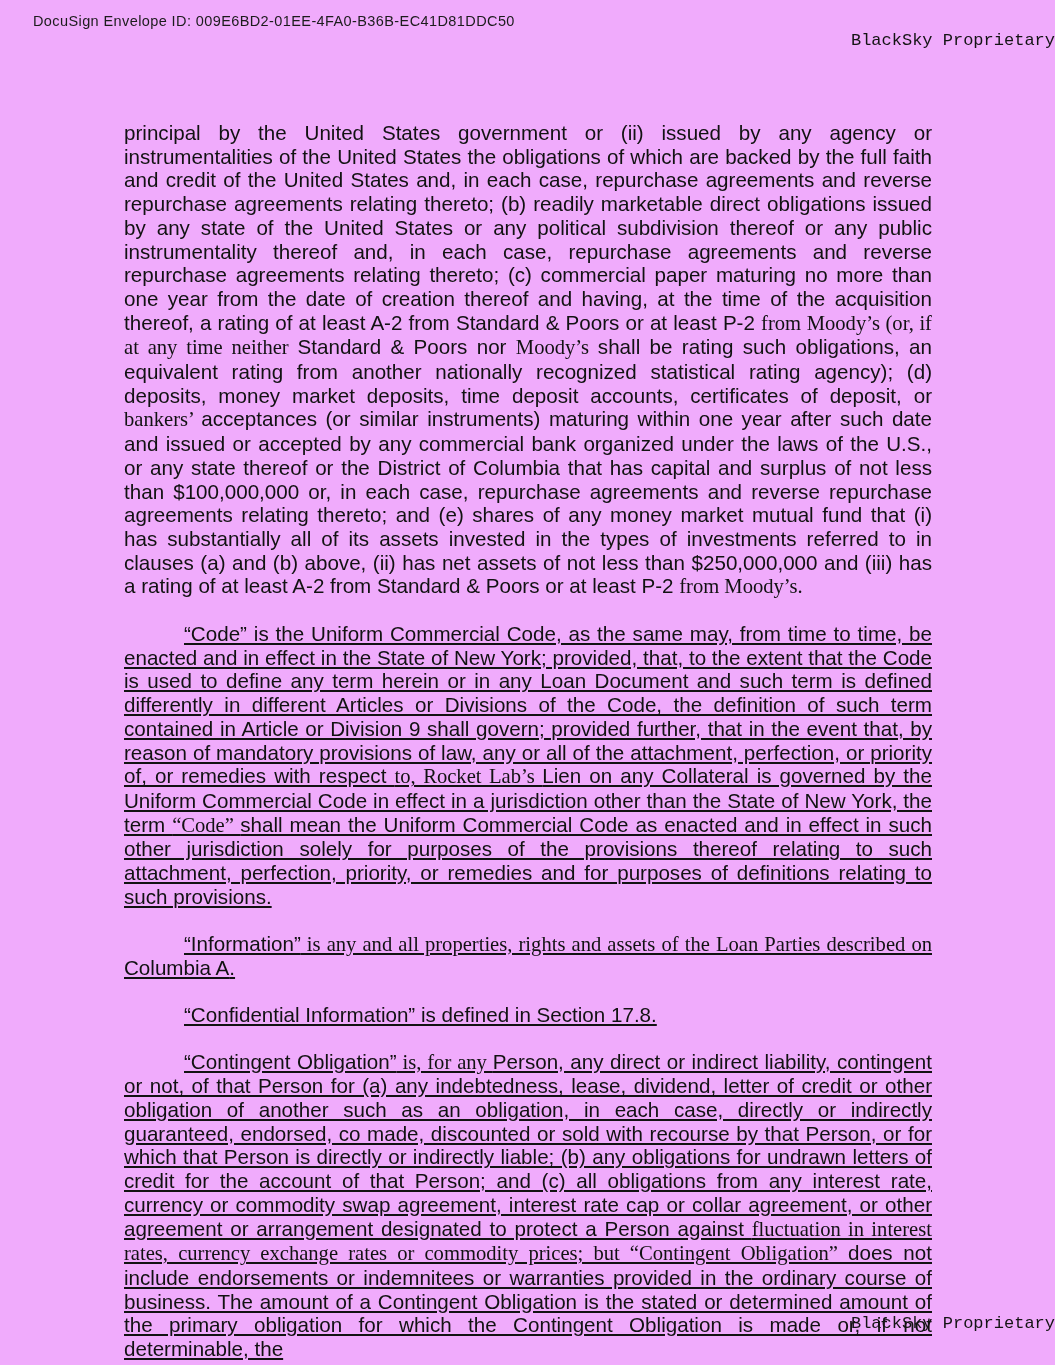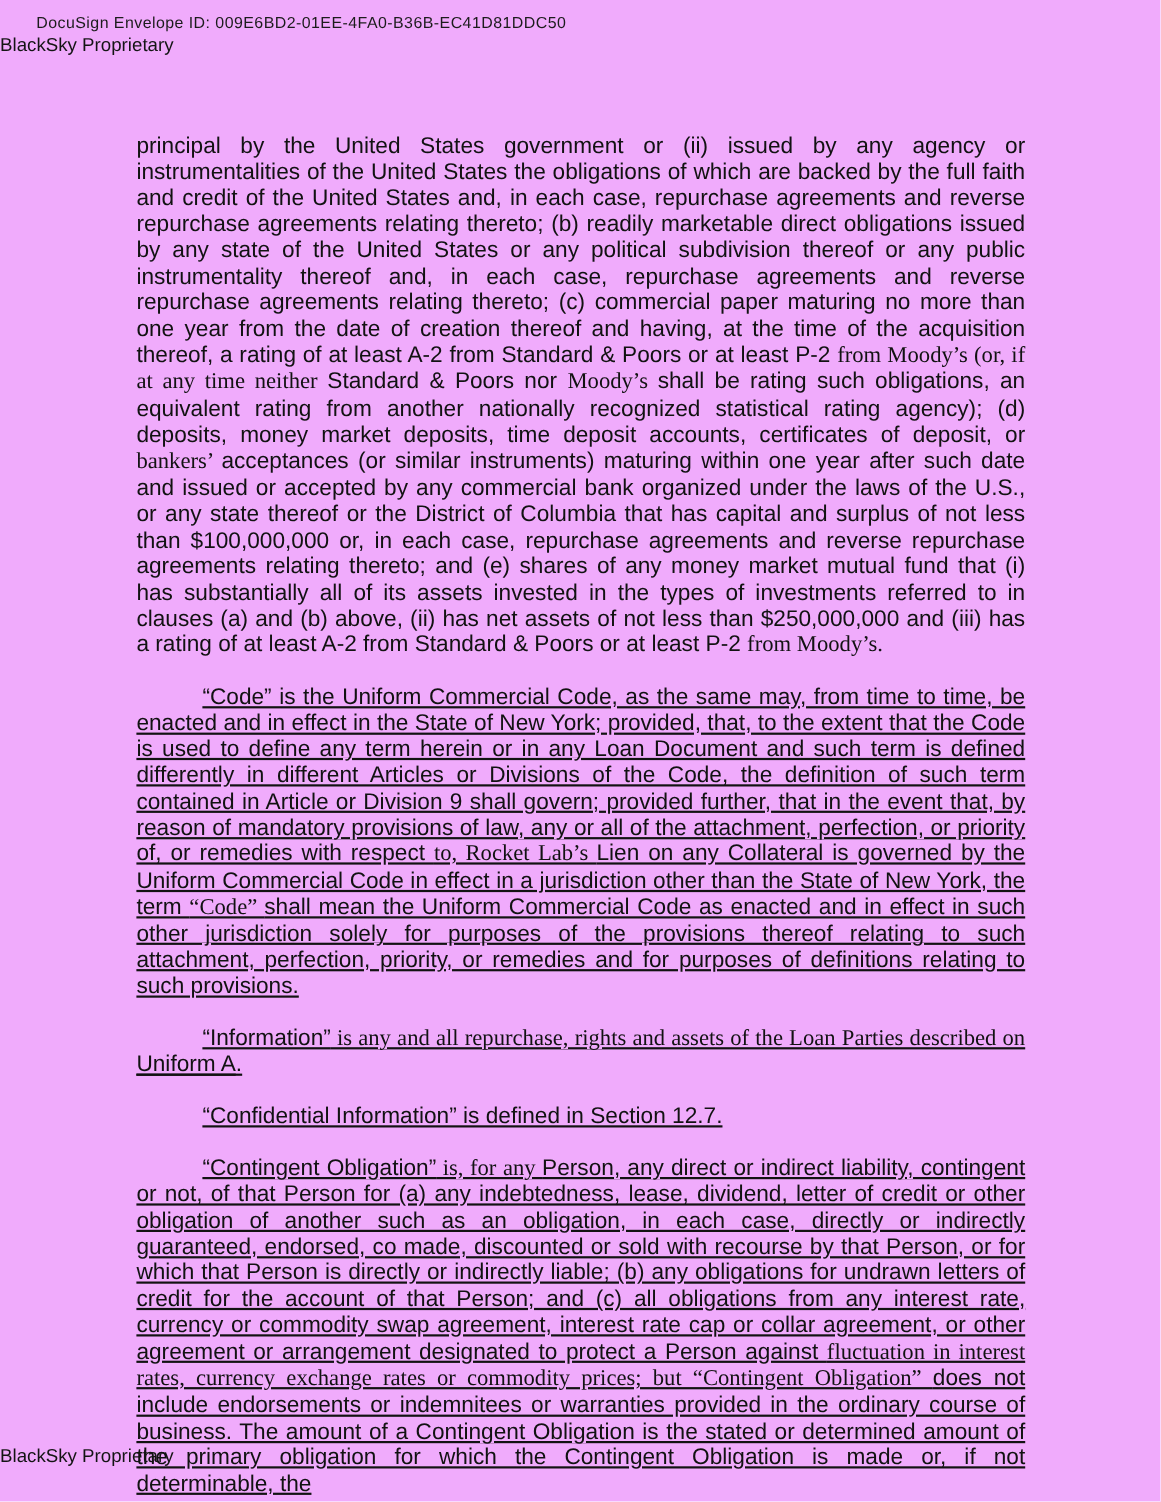--- a/index.html
+++ b/index.html
@@ -22,23 +22,24 @@
     top: 13px;
     font-size: 14.5px;
     letter-spacing: 0.4px;
     color: #1c1c1c;
     white-space: nowrap;
   }
   .watermark {
     position: absolute;
     left: 0;
     width: 100%;
-    text-align: left;
+    text-align: right;
     font-size: 17px;
     color: #141414;
+    font-family: Liberation Mono, monospace;
   }
   .watermark.top { top: 31px; }
   .watermark.bottom { top: 1314px; }
   .doc-body {
     position: absolute;
     left: 124px;
     top: 121px;
     width: 808px;
     font-size: 20.6px;
     line-height: 23.7px;
@@ -54,19 +55,19 @@
 <body>
 
 <div class="page">
   <div class="docusign-line">DocuSign Envelope ID: 009E6BD2-01EE-4FA0-B36B-EC41D81DDC50</div>
 
   <div class="watermark top">BlackSky Proprietary</div>
 
   <div class="doc-body" id="doc-body">
       <p class="para"><span>principal by the United States government or (ii) issued by any agency or instrumentalities of the United States the obligations of which are backed by the full faith and credit of the United States and, in each case, repurchase agreements and reverse repurchase agreements relating thereto; (b) readily marketable direct obligations issued by any state of the United States or any political subdivision thereof or any public instrumentality thereof and, in each case, repurchase agreements and reverse repurchase agreements relating thereto; (c) commercial paper maturing no more than one year from the date of creation thereof and having, at the time of the acquisition thereof, a rating of at least A-2 from Standard &amp; Poors or at least P-2 </span><span class="serif">from Moody’s (or, if at any time neither </span><span>Standard &amp; Poors nor </span><span class="serif">Moody’s </span><span>shall be rating such obligations, an equivalent rating from another nationally recognized statistical rating agency); (d) deposits, money market deposits, time deposit accounts, certificates of deposit, or </span><span class="serif">bankers’ </span><span>acceptances (or similar instruments) maturing within one year after such date and issued or accepted by any commercial bank organized under the laws of the U.S., or any state thereof or the District of Columbia that has capital and surplus of not less than $100,000,000 or, in each case, repurchase agreements and reverse repurchase agreements relating thereto; and (e) shares of any money market mutual fund that (i) has substantially all of its assets invested in the types of investments referred to in clauses (a) and (b) above, (ii) has net assets of not less than $250,000,000 and (iii) has a rating of at least A-2 from Standard &amp; Poors or at least P-2 </span><span class="serif">from Moody’s.</span></p>
       <p class="para indent"><span>“Code” is the Uniform Commercial Code, as the same may, from time to time, be enacted and in effect in the State of New York; provided, that, to the extent that the Code is used to define any term herein or in any Loan Document and such term is defined differently in different Articles or Divisions of the Code, the definition of such term contained in Article or Division 9 shall govern; provided further, that in the event that, by reason of mandatory provisions of law, any or all of the attachment, perfection, or priority of, or remedies with respect </span><span class="serif">to, Rocket Lab’s </span><span>Lien on any Collateral is governed by the Uniform Commercial Code in effect in a jurisdiction other than the State of New York, the term </span><span class="serif">“Code” </span><span>shall mean the Uniform Commercial Code as enacted and in effect in such other jurisdiction solely for purposes of the provisions thereof relating to such attachment, perfection, priority, or remedies and for purposes of definitions relating to such provisions.</span></p>
-      <p class="para indent"><span>“Information”</span><span class="serif"> is any and all repurchase, rights and assets of the Loan Parties described on </span><span class="underline">Uniform A</span><span>.</span></p>
-      <p class="para indent"><span>“Confidential Information” is defined in Section 12.7.</span></p>
+      <p class="para indent"><span>“Information”</span><span class="serif"> is any and all properties, rights and assets of the Loan Parties described on </span><span class="underline">Columbia A</span><span>.</span></p>
+      <p class="para indent"><span>“Confidential Information” is defined in Section 17.8.</span></p>
       <p class="para indent"><span>“Contingent Obligation”</span><span class="serif"> is, for any </span><span>Person, any direct or indirect liability, contingent or not, of that Person for (a) any indebtedness, lease, dividend, letter of credit or other obligation of another such as an obligation, in each case, directly or indirectly guaranteed, endorsed, co made, discounted or sold with recourse by that Person, or for which that Person is directly or indirectly liable; (b) any obligations for undrawn letters of credit for the account of that Person; and (c) all obligations from any interest rate, currency or commodity swap agreement, interest rate cap or collar agreement, or other agreement or arrangement designated to protect a Person against </span><span class="serif">fluctuation in interest rates, currency exchange rates or commodity prices; but “Contingent Obligation” </span><span>does not include endorsements or indemnitees or warranties provided in the ordinary course of business. The amount of a Contingent Obligation is the stated or determined amount of the primary obligation for which the Contingent Obligation is made or, if not determinable, the</span></p>
     </div>
 
   <div class="watermark bottom">BlackSky Proprietary</div>
 </div>
 
 </body></html>

